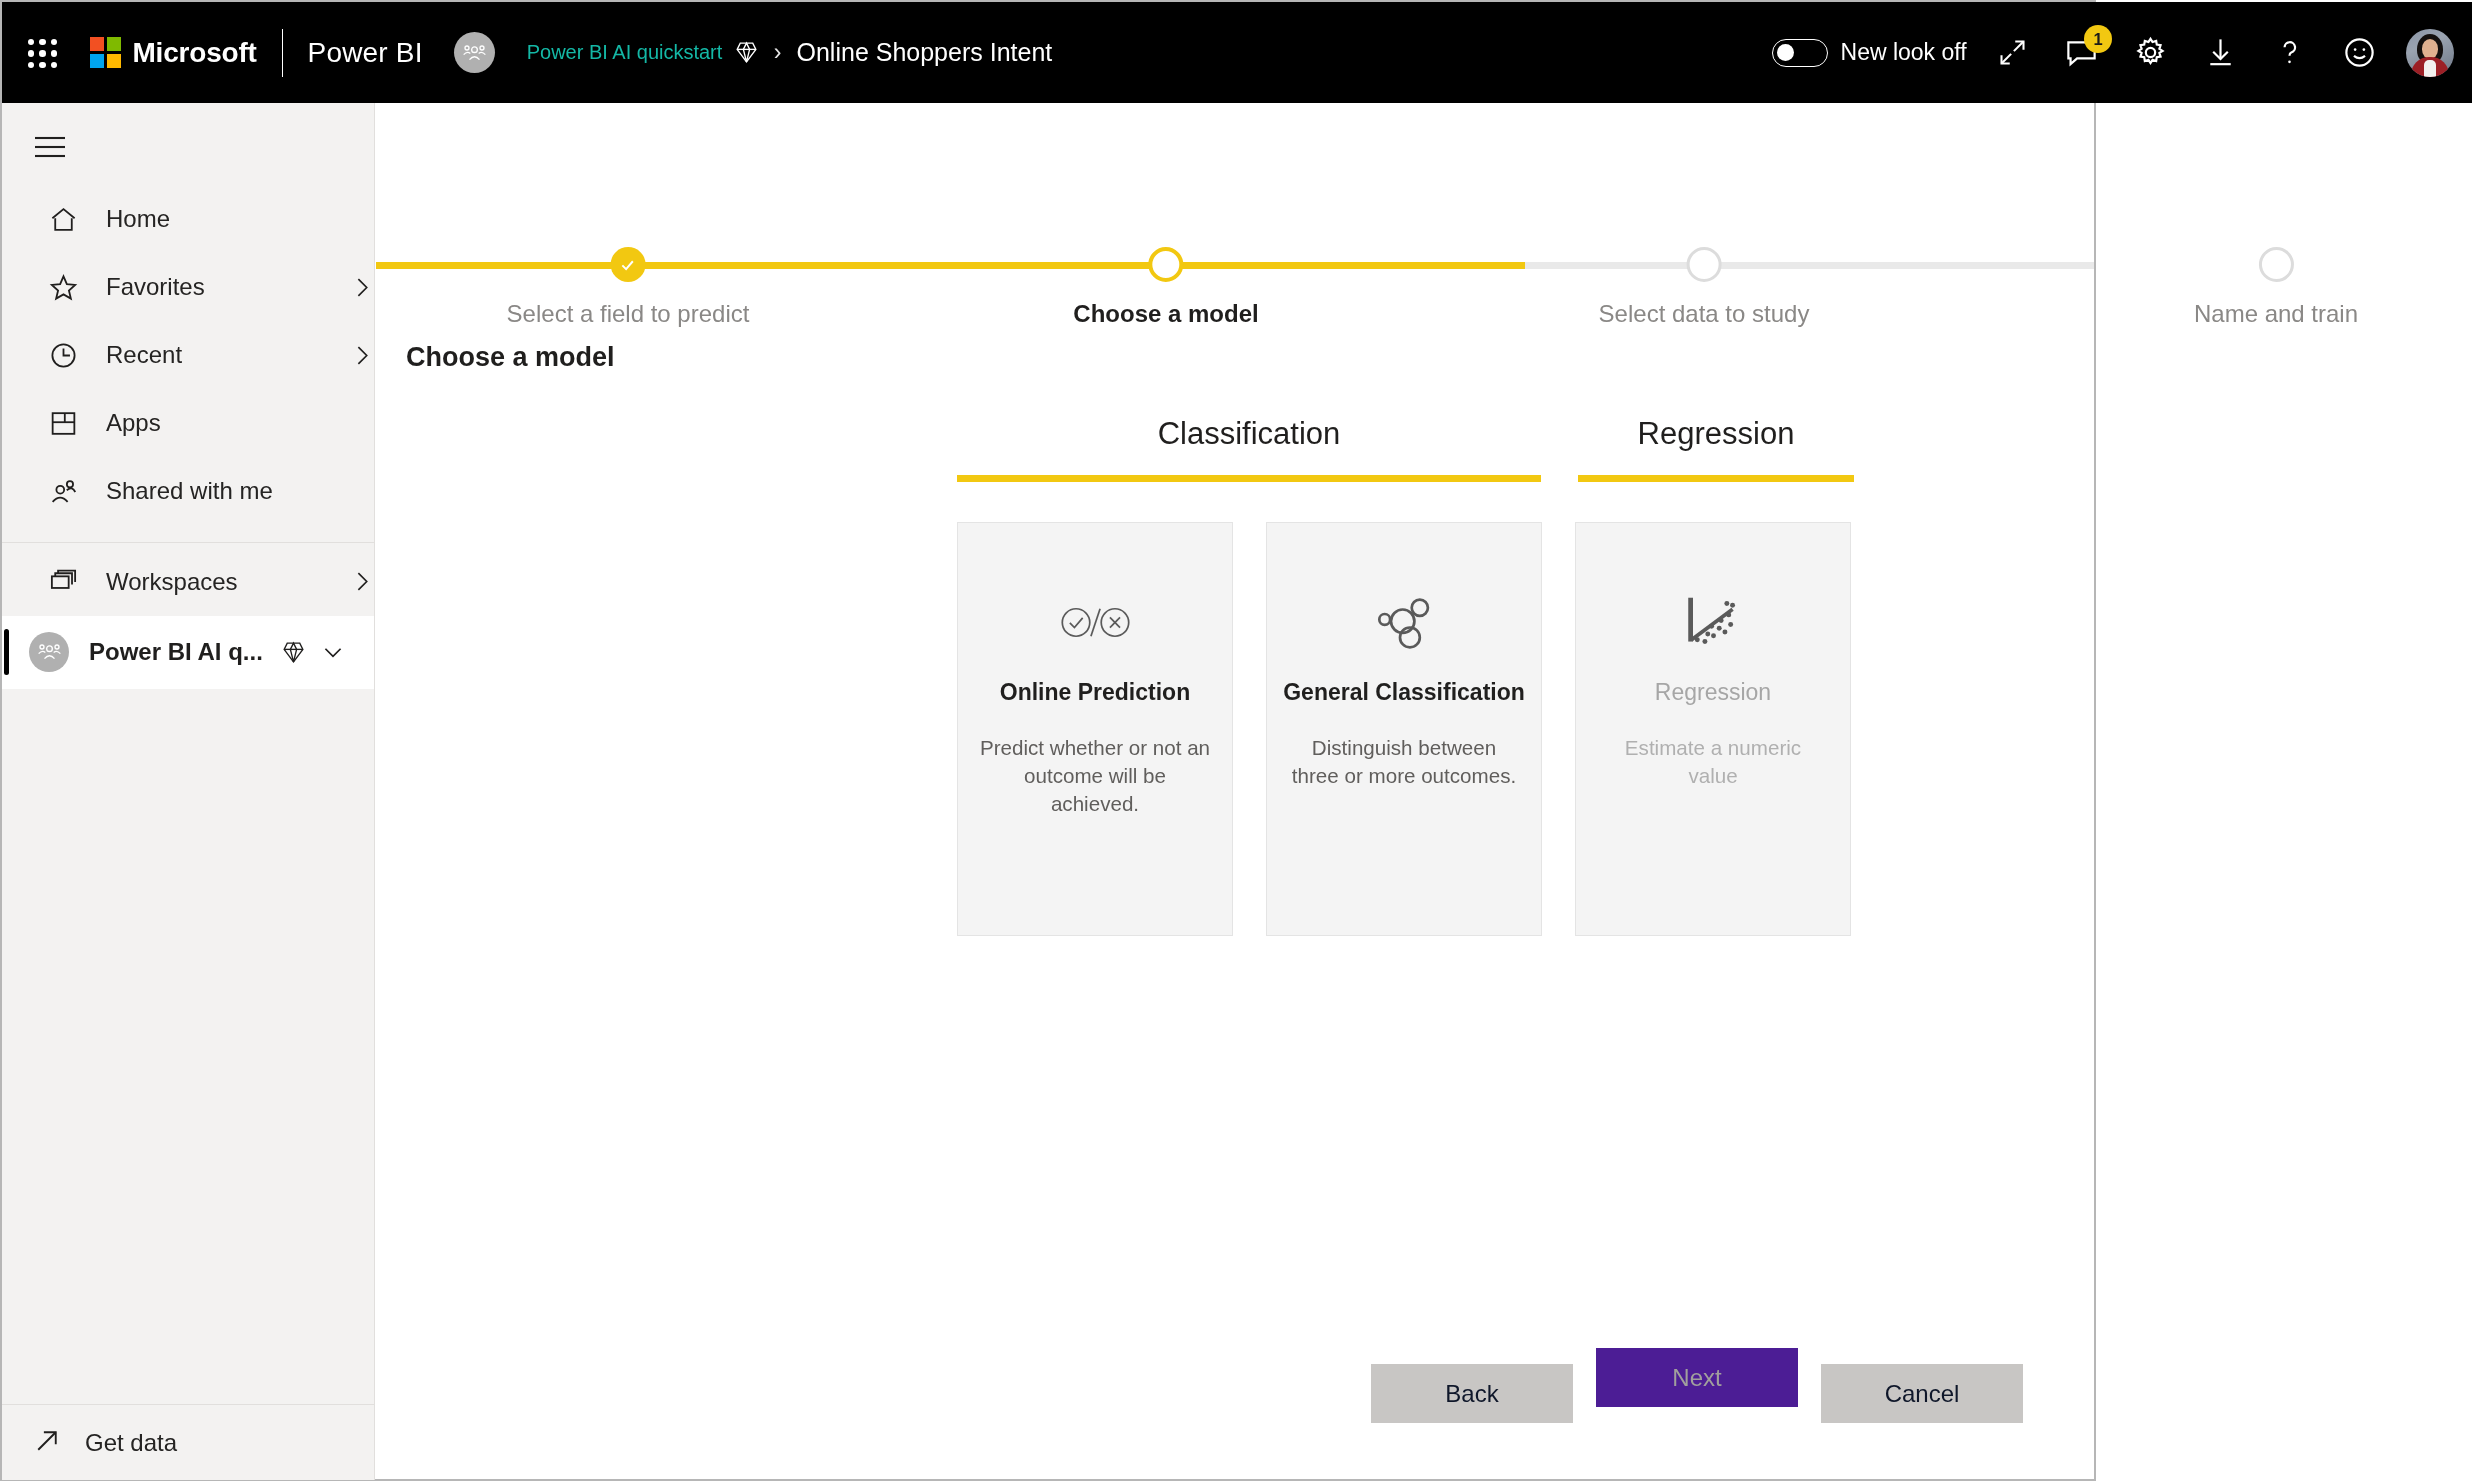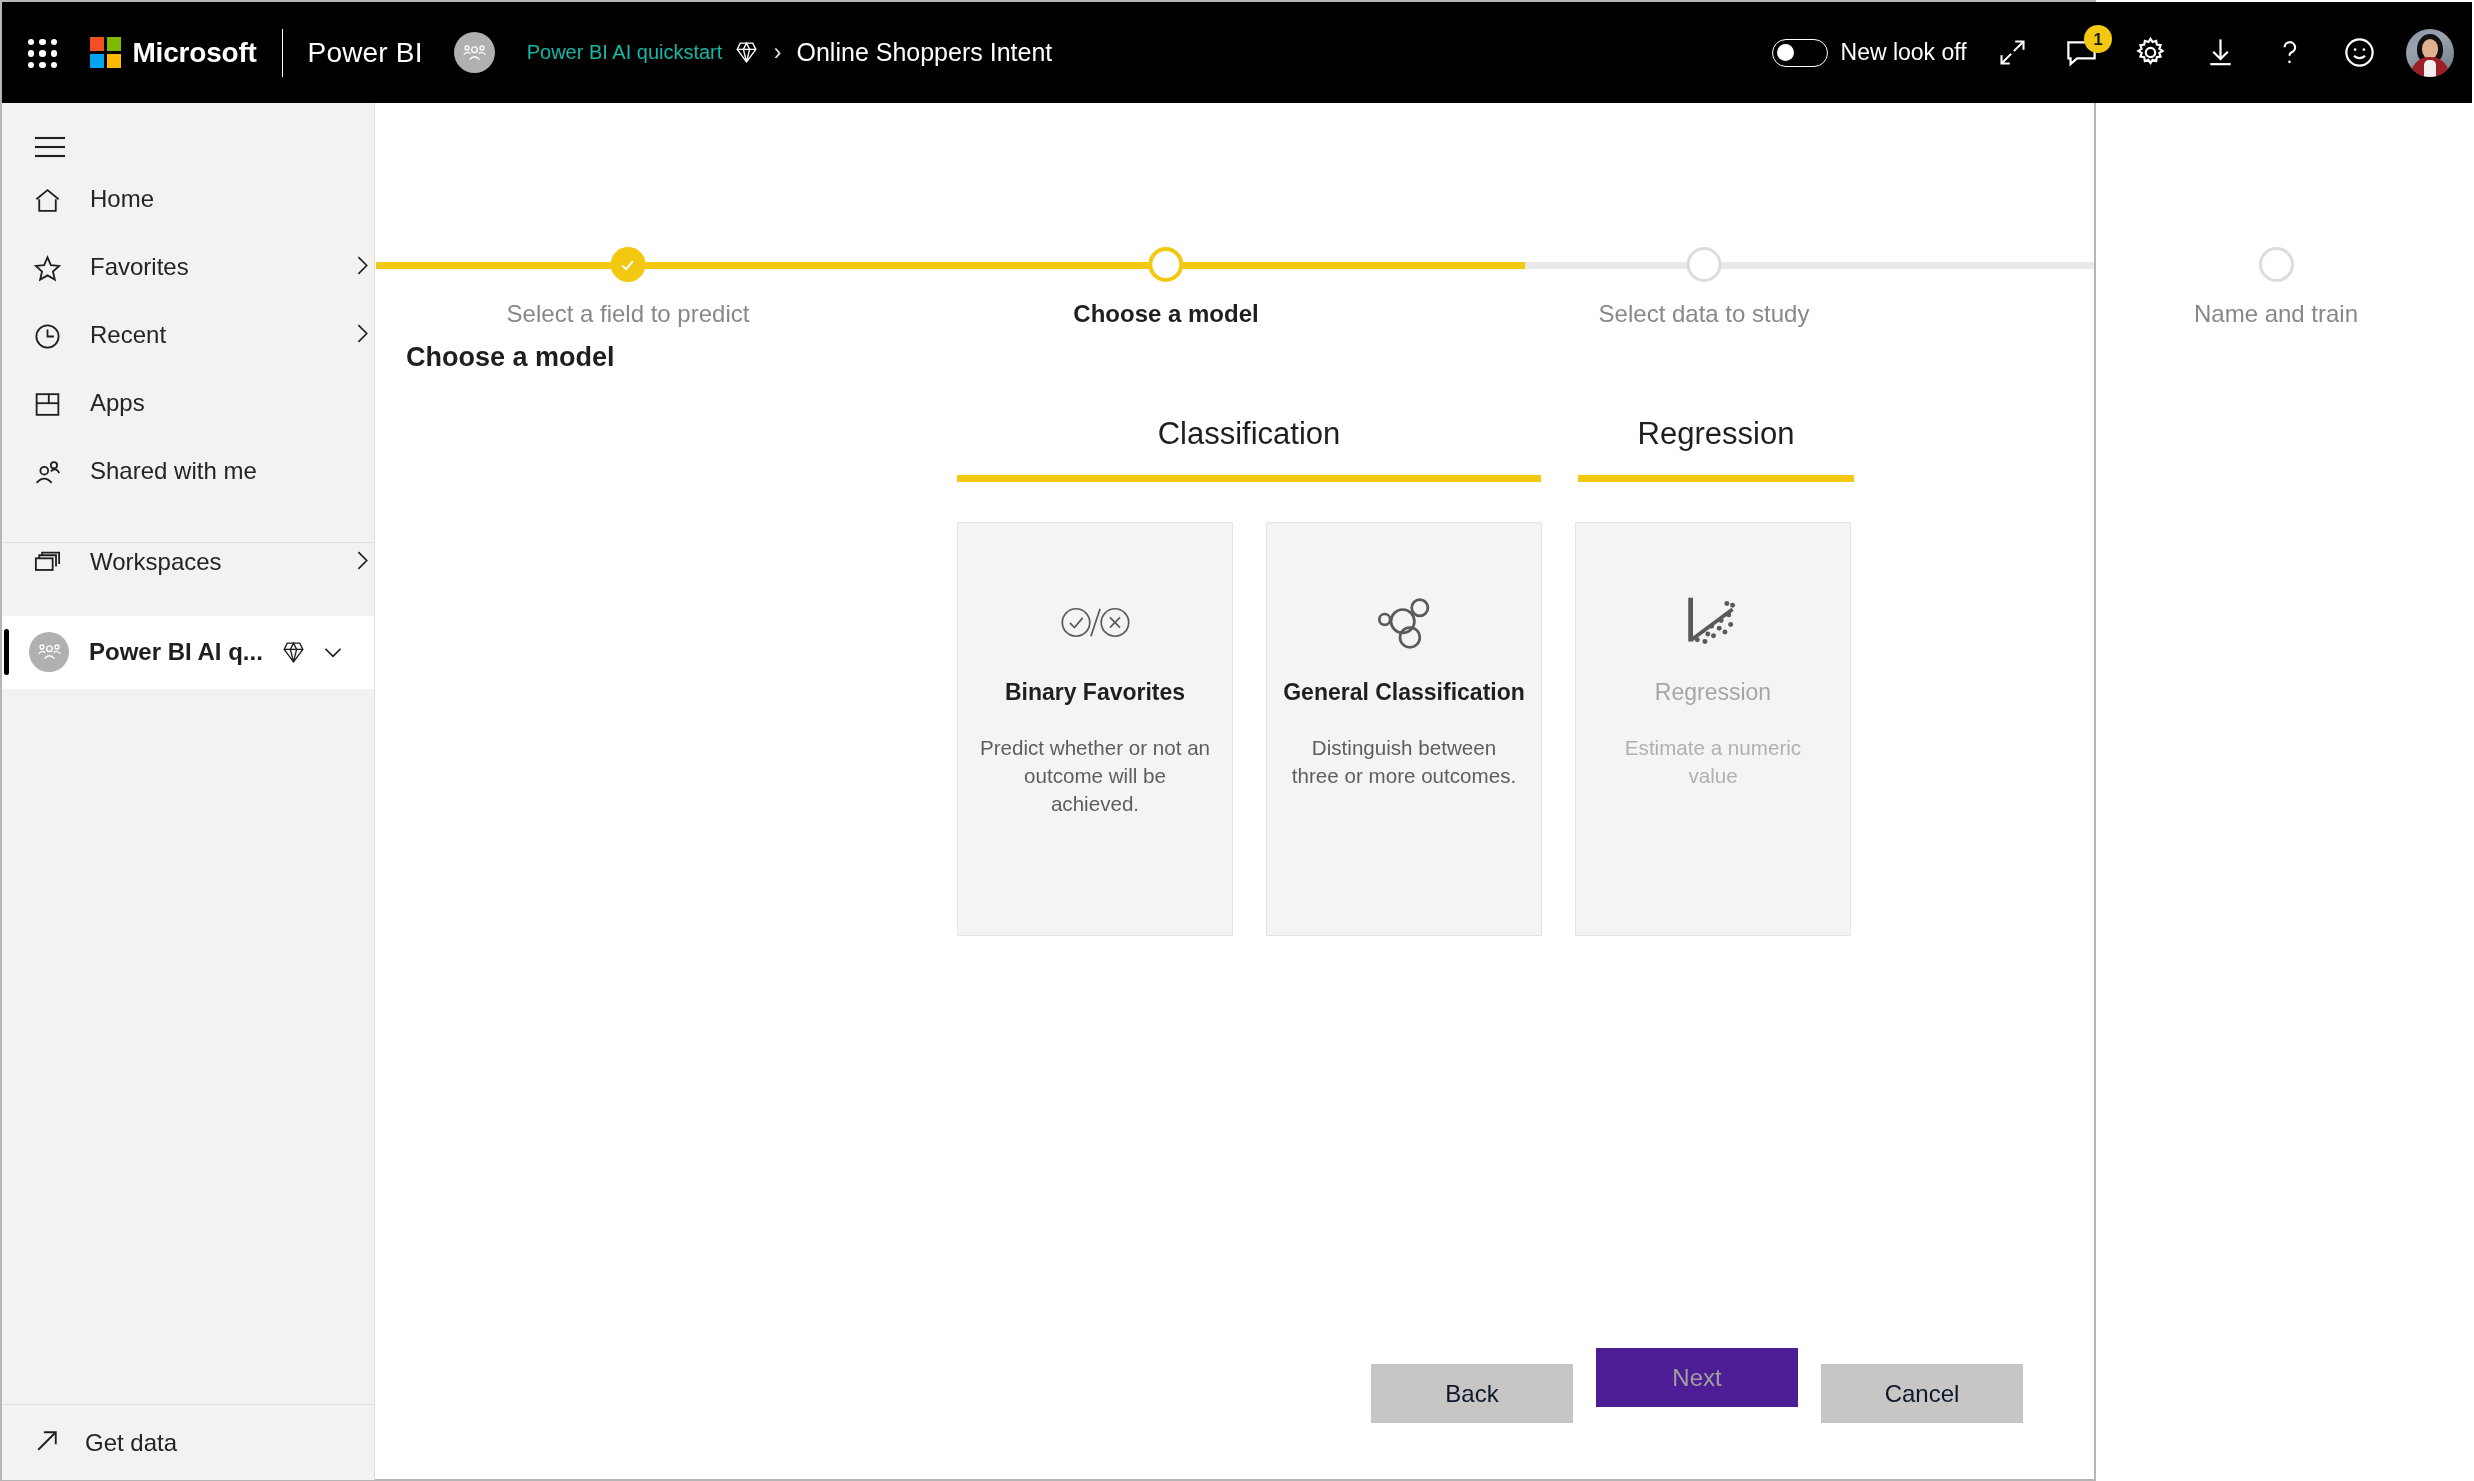--- a/index.html
+++ b/index.html
@@ -83,22 +83,22 @@
   
   .sidebar {
     position:absolute; top: 101px; left: 0;
     width: 373px; height: 1377px;
     background: #f3f2f1;
     border-right: 0.8px solid #e1dfdd;
   }
   .hamburger { padding: 30px 0 0 30px; cursor:pointer; width: 71px; }
   .nav-list { margin-top: 21.4px; }
   .nav-item {
-    height: 68px; display:flex; align-items:flex-start;
-    padding-left: 30px; cursor:pointer;
+    height: 68px; display:flex; align-items:center;
+    padding-left: 30px; cursor:pointer;margin-left:16px;
   }
   .nav-ico { width: 35px; display:flex; align-items:center; justify-content:flex-start; }
   .nav-label { font-size: 24px; color: #252423; margin-left: 23px; white-space: nowrap; }
   .nav-chev { margin-left:auto; display:flex; align-items:center; }
   .nav-sep { height: 0.8px; background:#e1dfdd; margin: 16.5px 0 5px 0; }
   .ws-item {
     height: 73px; display:flex; align-items:center;
     background:#ffffff; position:relative; cursor:pointer;
     padding-left: 27px; padding-right: 28px;
   }
@@ -493,21 +493,21 @@
         <div class="card-icon">
           <svg width="71" height="45" viewBox="0 0 62 34" fill="none" stroke="#5a5a5a" stroke-width="1.5">
             <circle cx="14" cy="17" r="12"></circle>
             <path d="M8.6 17.4 L12.6 21.4 L19.8 13"></path>
             <path d="M27 29 L35 5"></path>
             <circle cx="48" cy="17" r="12"></circle>
             <path d="M43.6 12.6 L52.4 21.4"></path>
               <path d="M52.4 12.6 L43.6 21.4"></path>
           </svg>
         </div>
-        <div class="card-title">Binary Favorites</div>
+        <div class="card-title">Online Prediction</div>
         <div class="card-desc">Predict whether or not an outcome will be achieved.</div>
       </div>
 
       <div class="card" style="left: 890px;">
         <div class="card-icon">
           <svg width="59" height="54" viewBox="0 0 64 60" fill="none" stroke="#5a5a5a" stroke-width="3">
             <circle cx="10" cy="26" r="6"></circle>
             <circle cx="30" cy="28" r="13"></circle>
             <circle cx="49" cy="13" r="9"></circle>
             <circle cx="38" cy="46" r="11"></circle>

